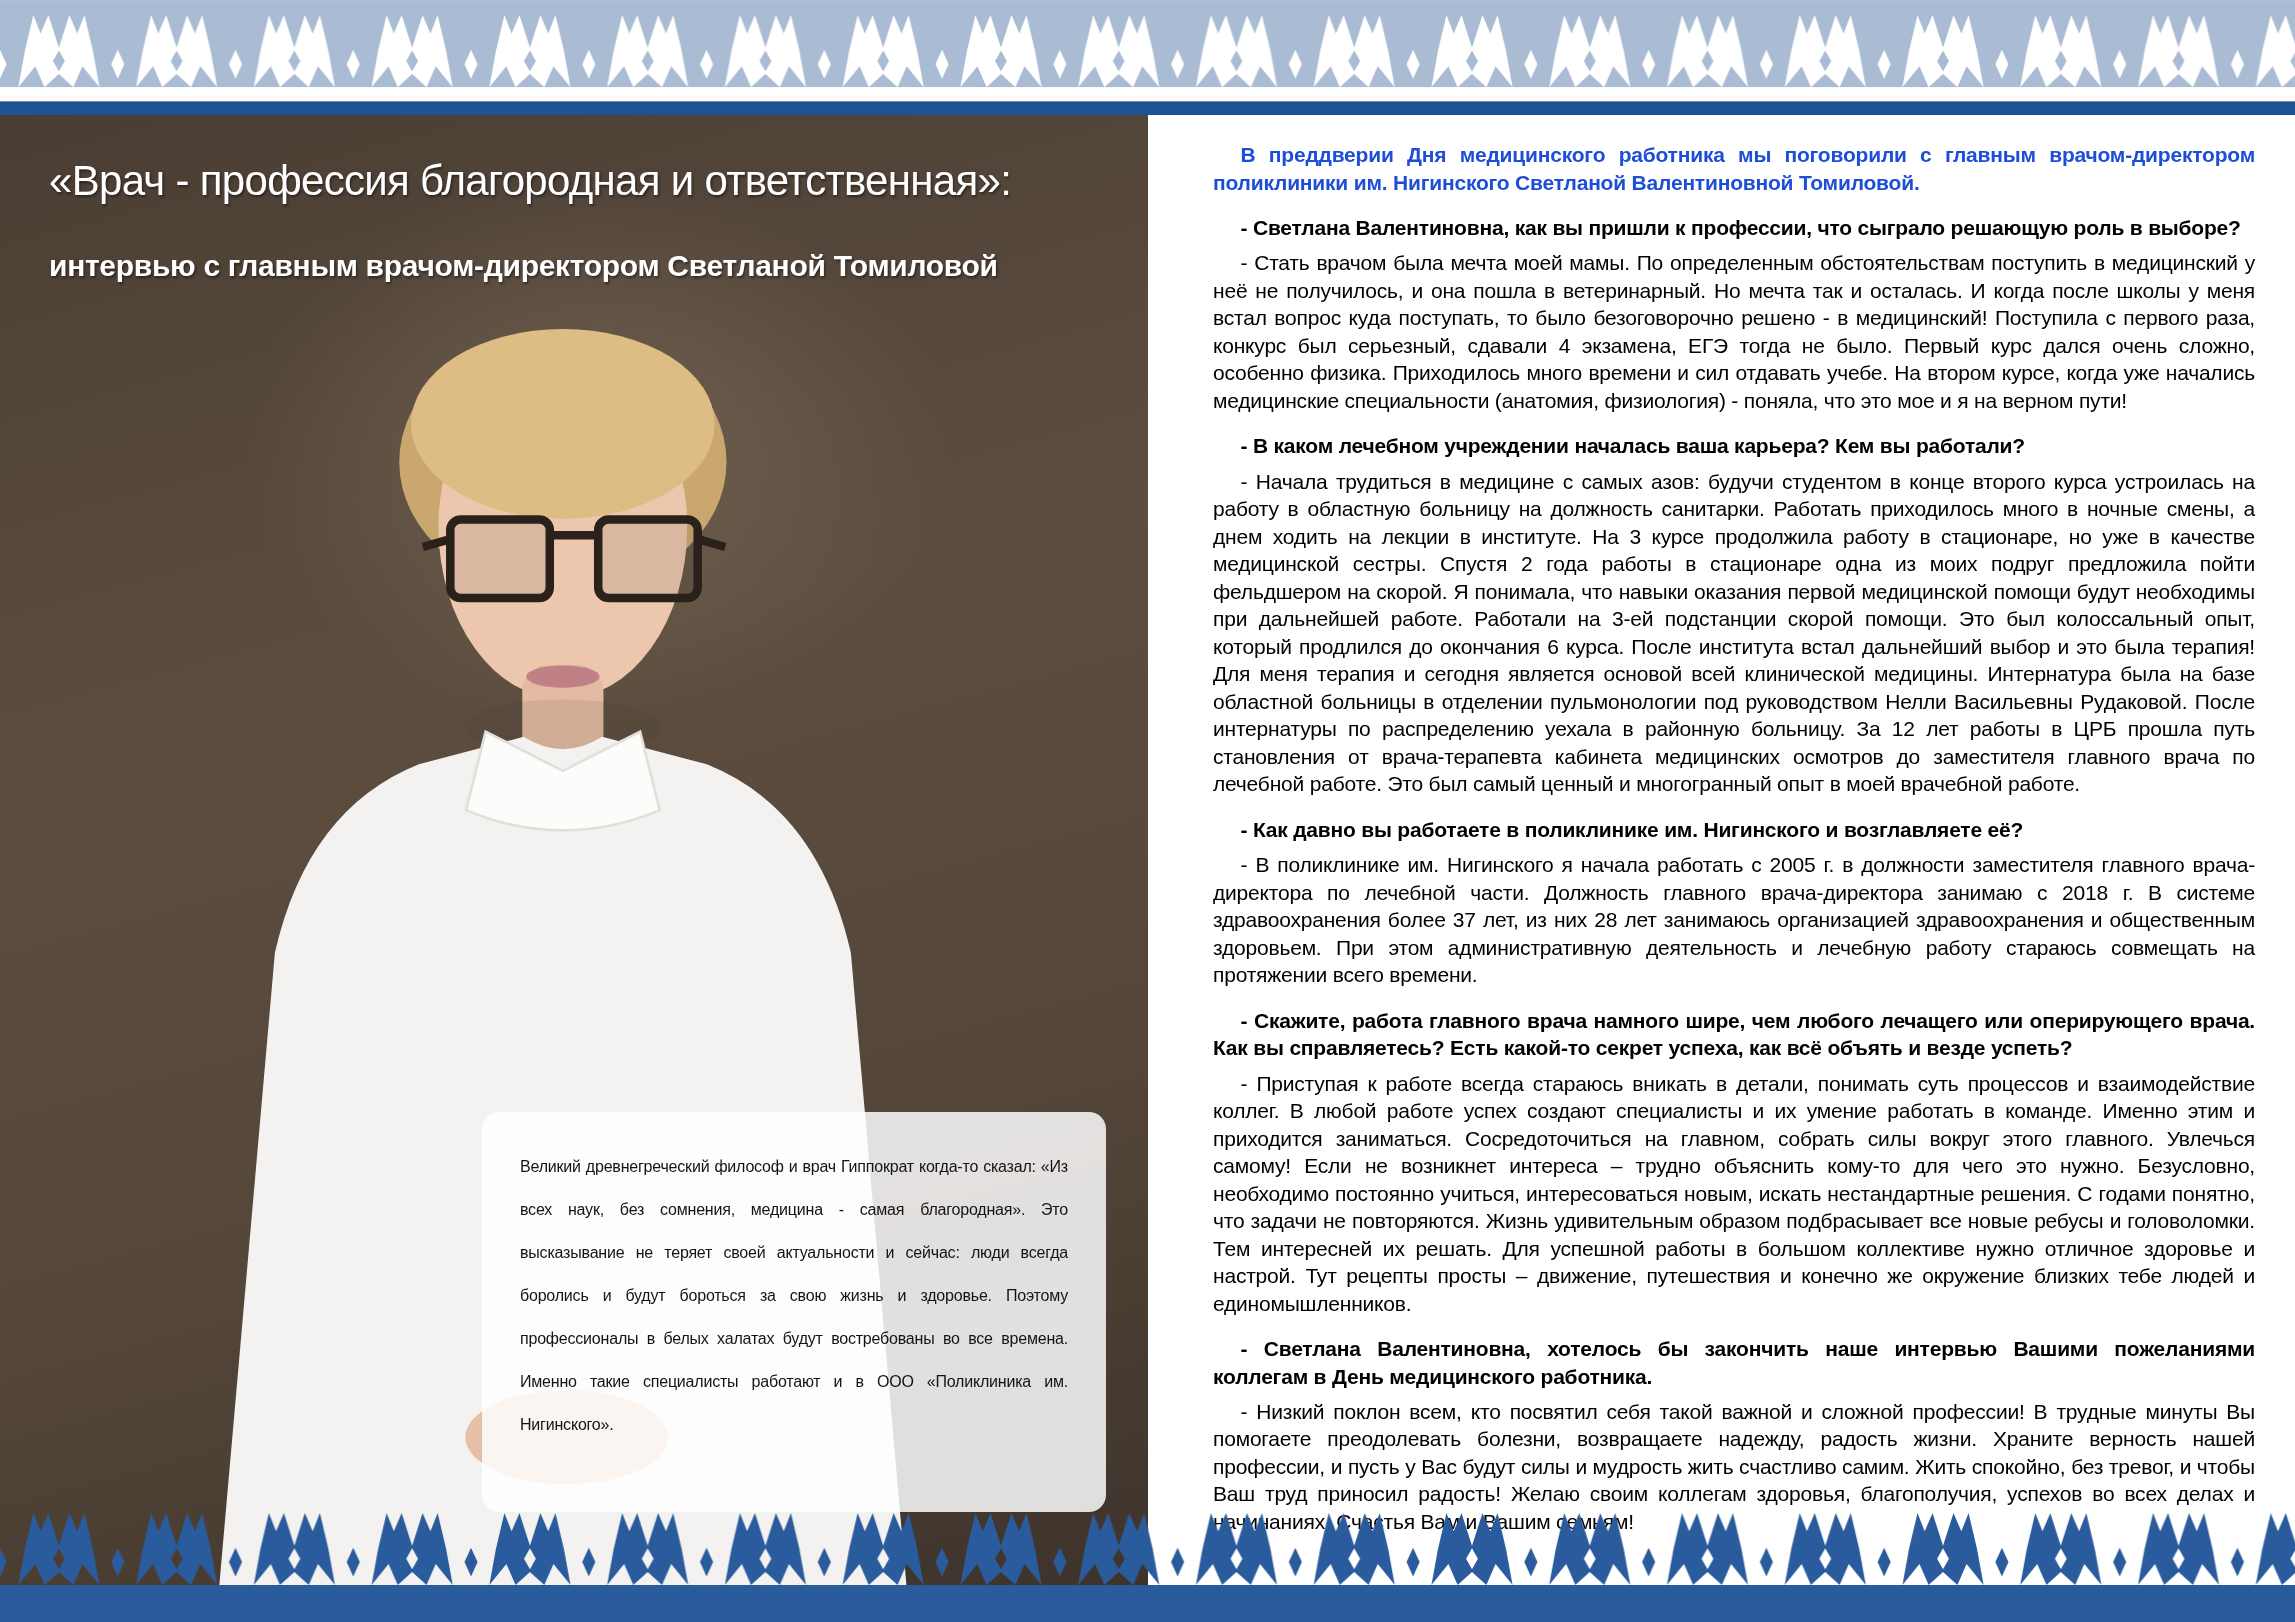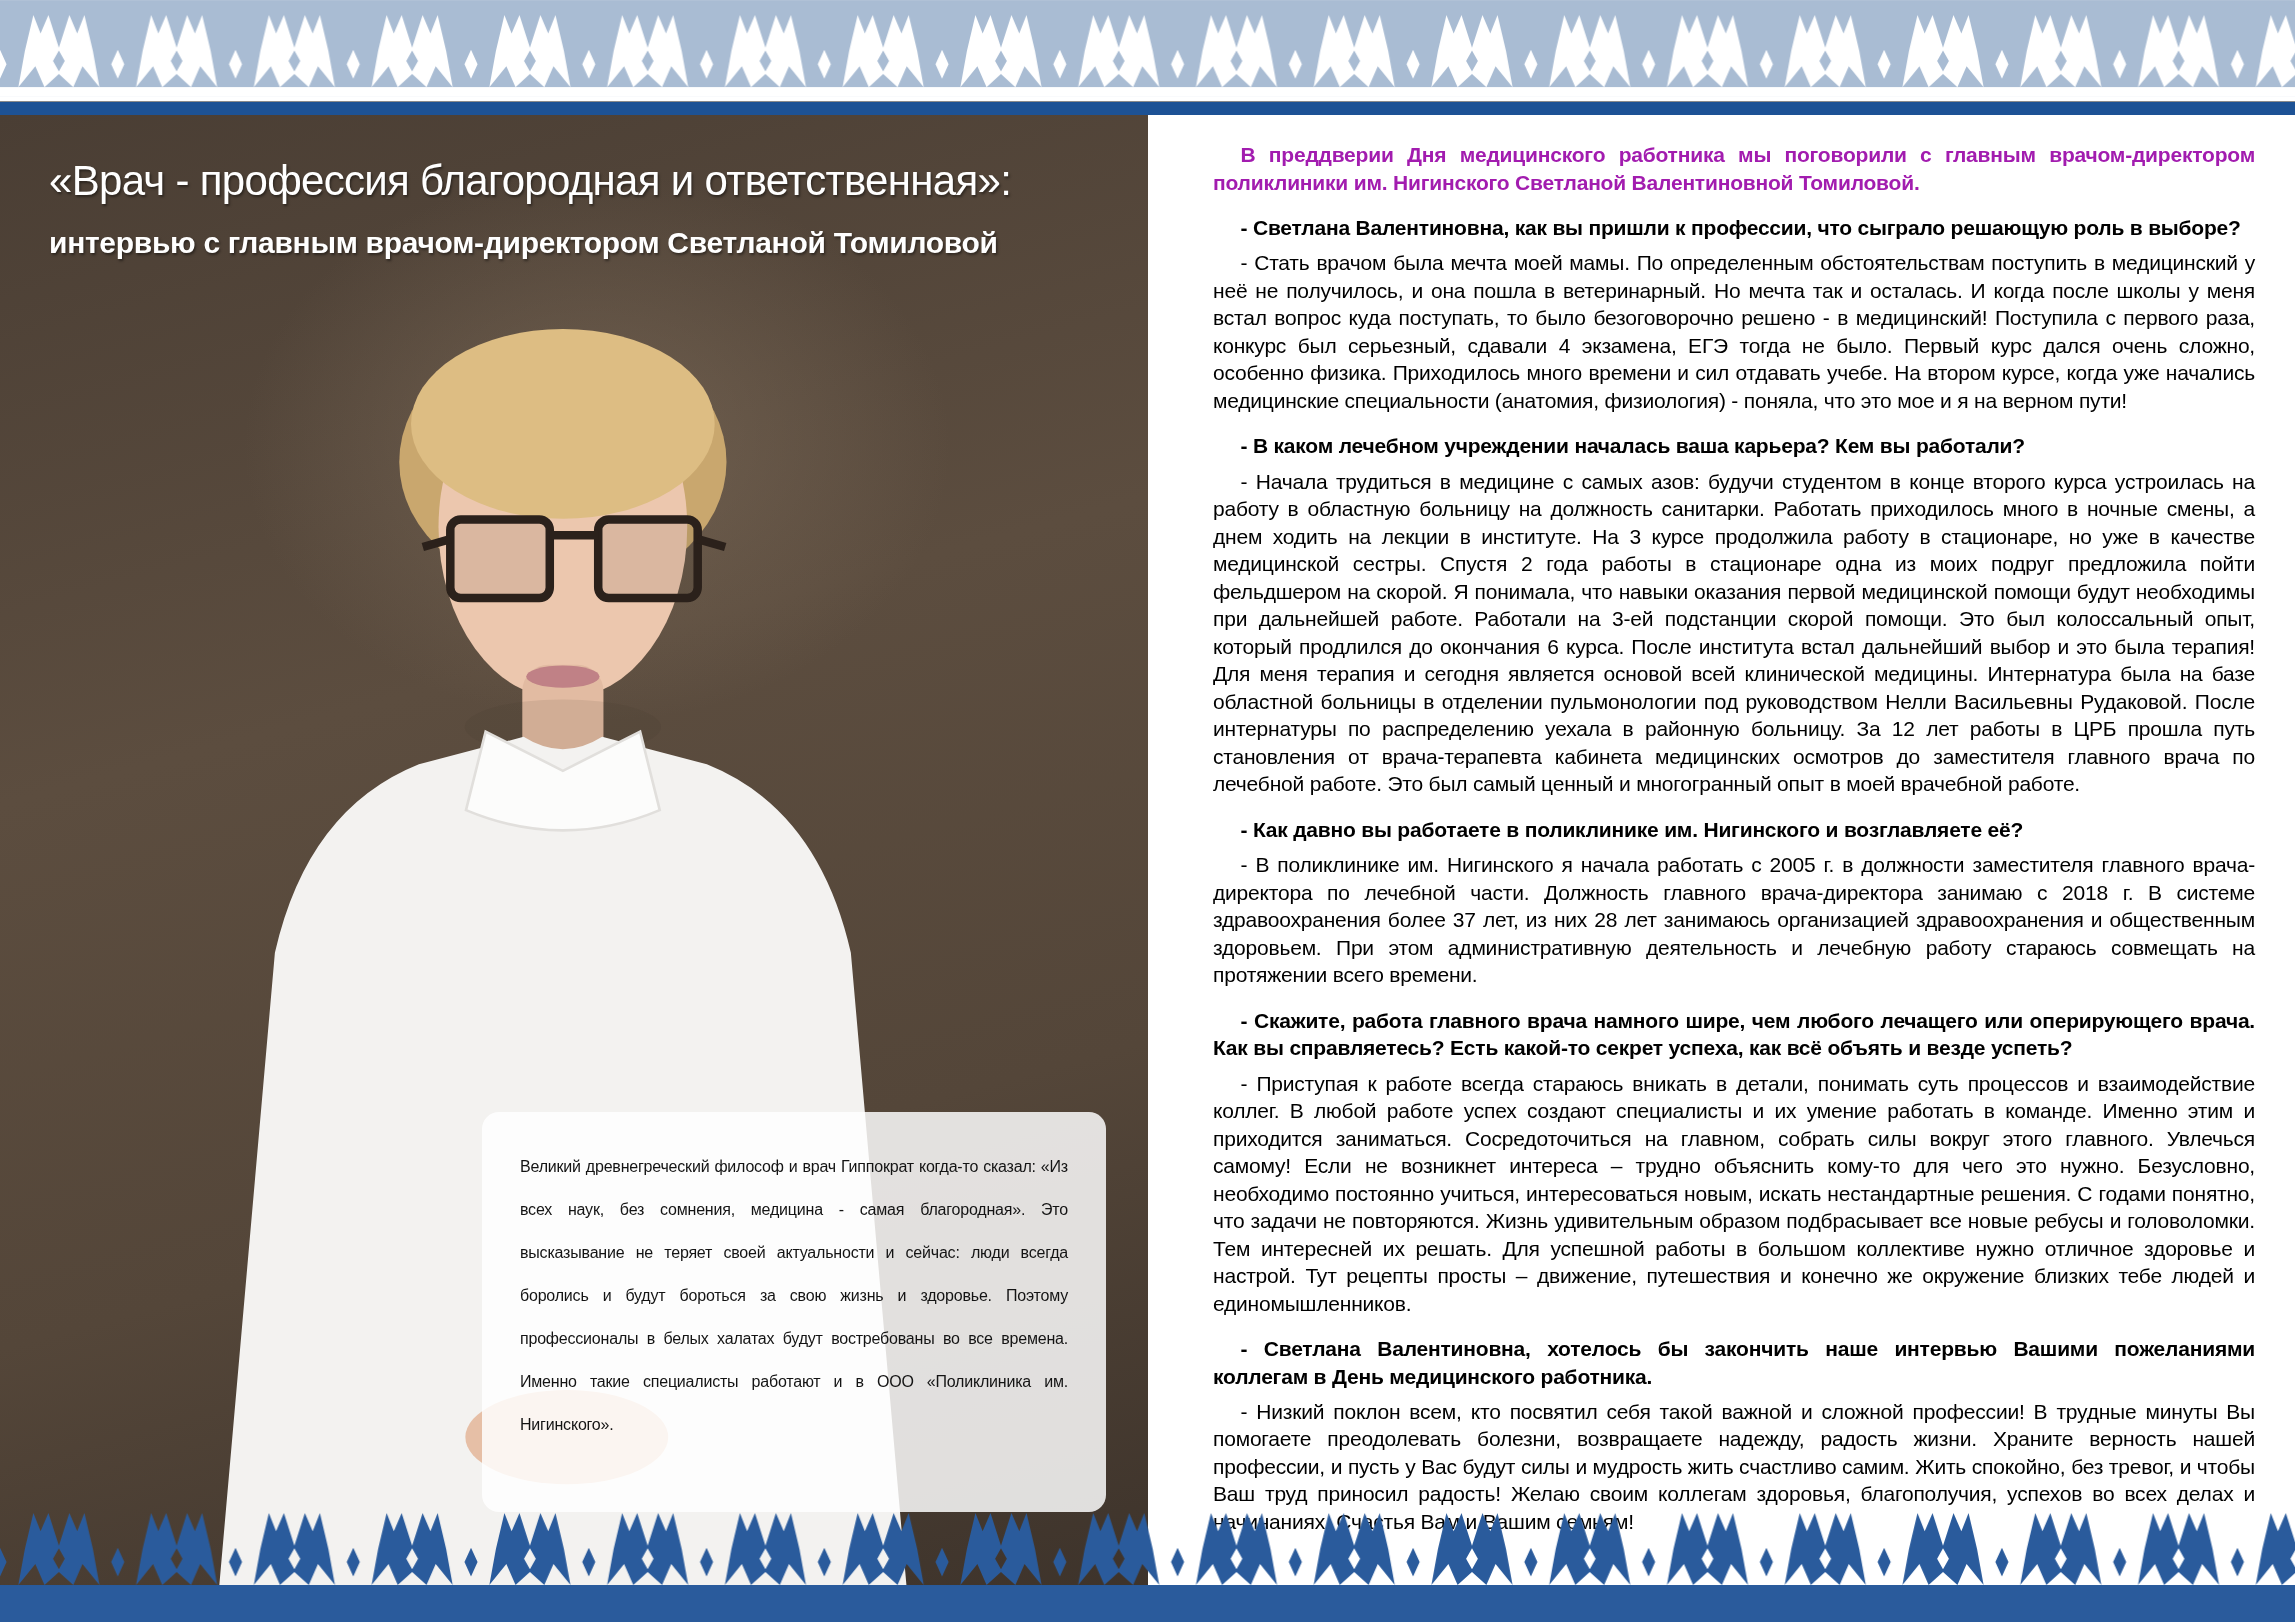--- a/index.html
+++ b/index.html
@@ -43,21 +43,21 @@
     color: #ffffff;
   }
   .title-block h1 {
     margin: 0;
     font-size: 42px;
     font-weight: normal;
     letter-spacing: -0.7px;
     text-shadow: 1.3px 2px 2.6px rgba(0,0,0,0.45);
   }
   .title-block h2 {
-    margin: 21px 0 0 0;
+    margin: 44px 0 0 0;
     font-size: 30px;
     font-weight: bold;
     letter-spacing: -0.3px;
     text-shadow: 1.3px 2px 2.6px rgba(0,0,0,0.45);
   }
   .quote-box {
     position: absolute; left: 482px; top: 1112px; width: 624px; height: 400px;
     z-index: 4;
     background: rgba(255,255,255,0.84);
     border-radius: 17px;
@@ -82,21 +82,21 @@
     color: #000000;
     letter-spacing: -0.2px;
   }
   .article-col p {
     margin: 0 0 7.9px 0;
     text-align: justify;
     text-indent: 27.5px;
   }
   .article-col p.intro {
     margin-top: 26px;
-    color: #a21caf;
+    color: #1d4ed8;
     font-weight: bold;
   }
   .article-col p.q {
     font-weight: bold;
     margin-top: 18px;
   }
 </style>
 </head>
 <body>
 

